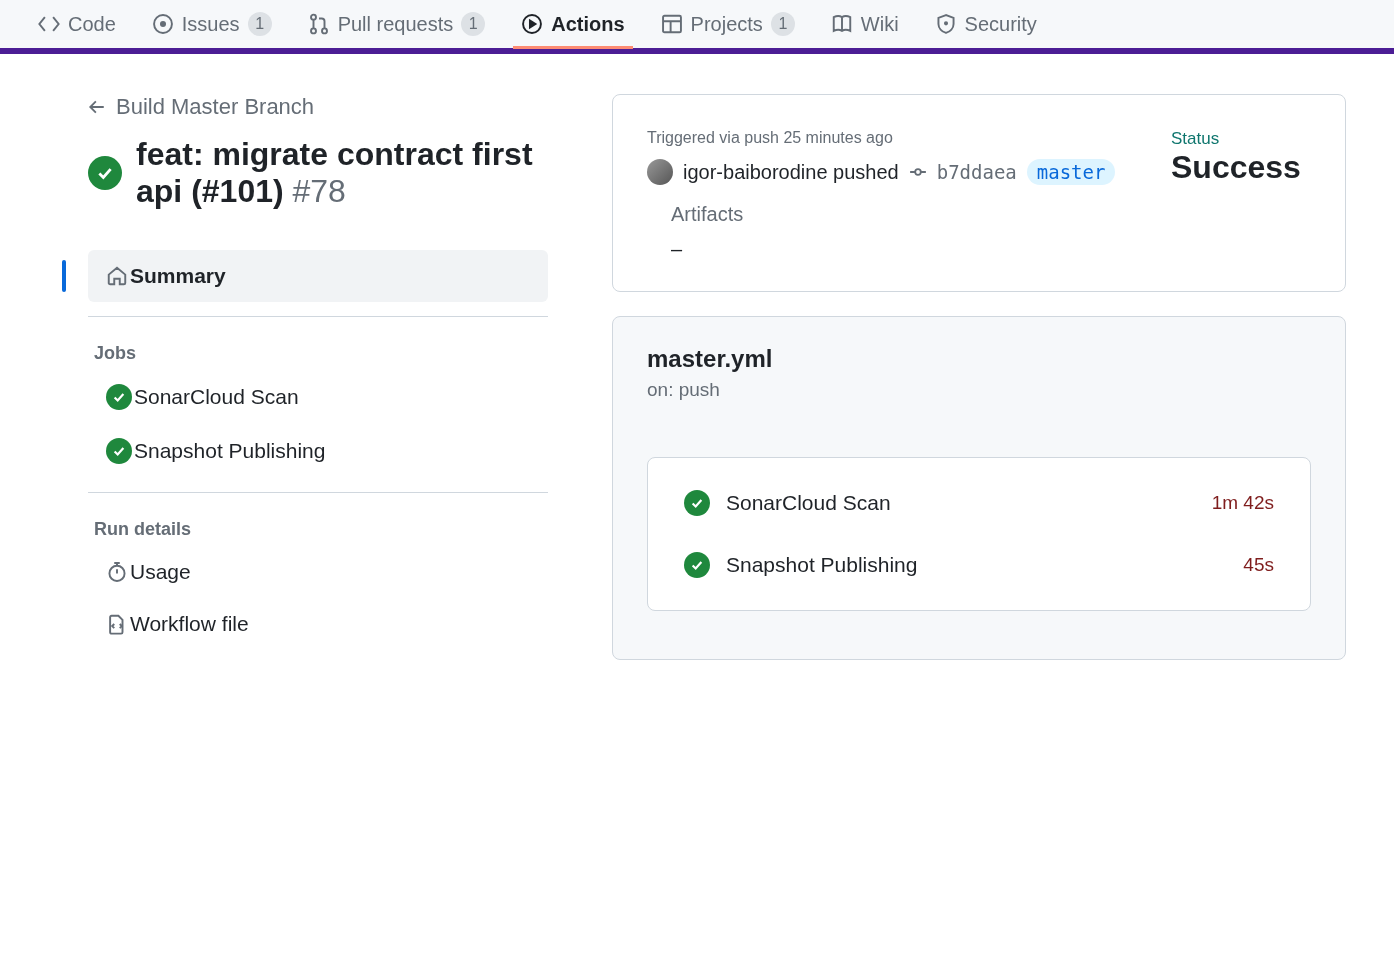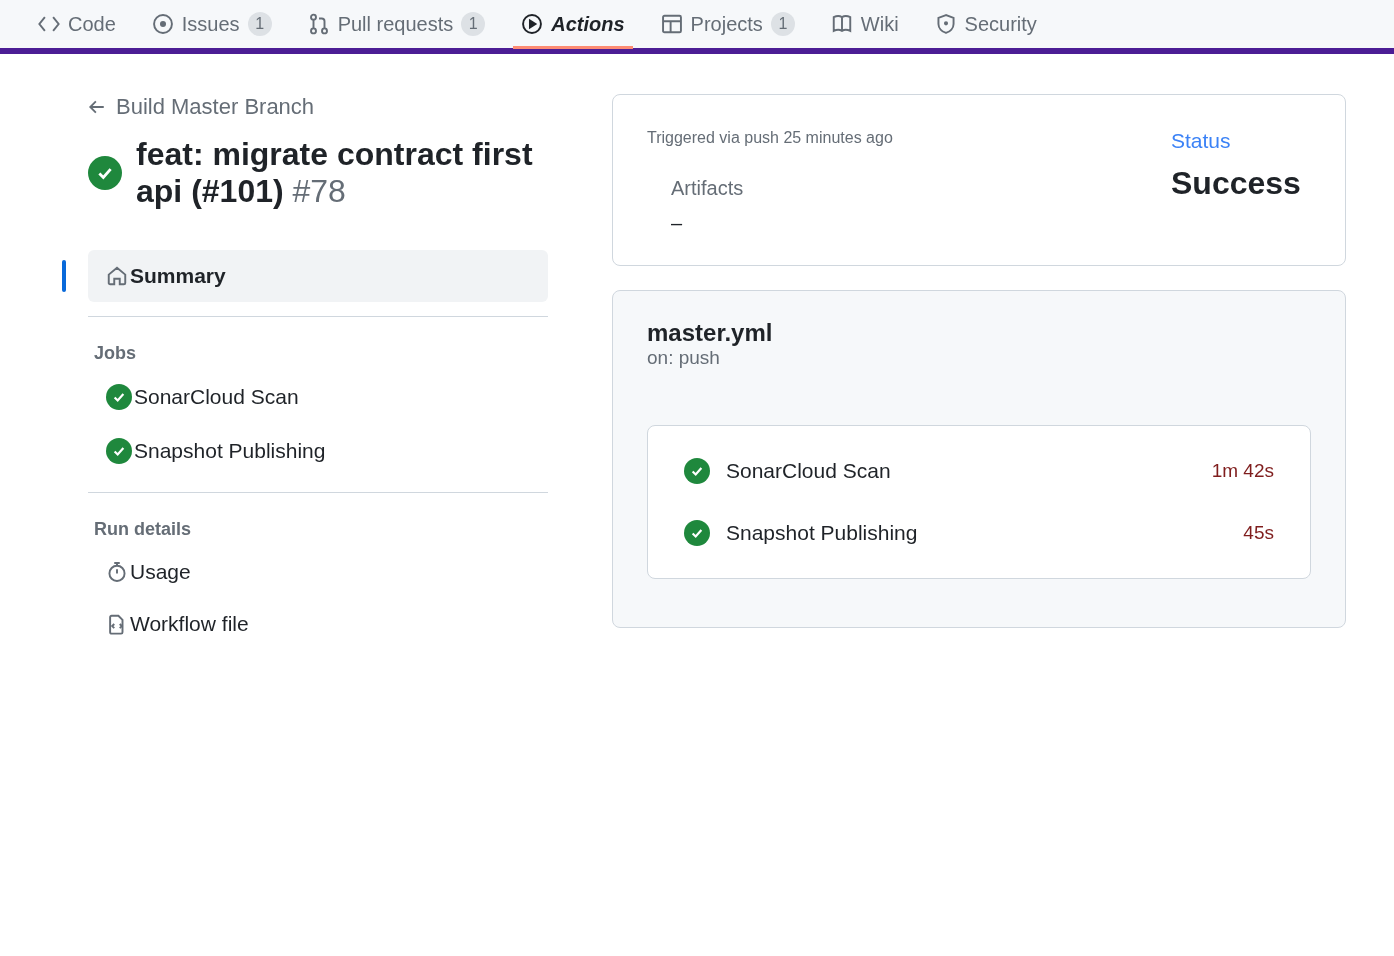--- a/index.html
+++ b/index.html
@@ -26,21 +26,20 @@
       padding: 12px 14px;
       gap: 8px;
       color: #656d76;
       cursor: pointer;
       font-size: 20px;
       position: relative;
     }
     .repo-nav-item.selected {
       font-weight: 600;
       color: #1f2328;
-      font-style: italic;
     }
     .repo-nav-item.selected::after {
       content: "";
       position: absolute;
       bottom: -1px;
       left: 6px;
       right: 6px;
       height: 3px;
       background: #fd8c73;
     }
@@ -183,32 +182,32 @@
     }
     .branch-label {
       font-family: ui-monospace, SFMono-Regular, Menlo, monospace;
       background: #ddf4ff;
       color: #0969da;
       padding: 2px 10px;
       border-radius: 2em;
       font-size: 19px;
     }
     .status-right { text-align: left; }
-    .status-right .lbl { color:#3b82f6; font-size:21px; margin-bottom:12px; }
+    .status-right .lbl { color:#0f766e; font-size:17px; margin-bottom:0; }
     .status-right .val { font-size:32px; font-weight:700; }
     .arti-block { padding: 18px 0 0 24px; }
     .arti-block .lbl { color:#656d76; font-size:20px; margin-bottom:12px; }
     .arti-block .val { font-size:20px; font-weight:500; }
     .workflow-panel {
       border: 1px solid #d0d7de;
       border-radius: 8px;
       background: #f6f8fa;
       padding: 28px 34px 48px;
     }
-    .workflow-panel h2 { font-size: 24px; }
+    .workflow-panel h2 { font-size: 24px; margin-bottom: 6px; }
     .workflow-panel .on-line { color:#656d76; font-size:19px; margin-bottom: 56px; }
     .job-card {
       background: #fff;
       border: 1px solid #d0d7de;
       border-radius: 8px;
       padding: 14px 28px;
     }
     .job-row {
       display: flex;
       align-items: center;
@@ -344,20 +343,32 @@
   </div>
 </div>
 
 <div class="right-col">
 
   <div class="panel">
     <div class="panel-inner">
       <div class="panel-col">
         <div class="meta-line">
           <span>Triggered via push </span><span>25 minutes ago</span>
+        </div>
+        <div class="push-line">
+          <span class="avatar"></span>
+          <span>
+            <span>igor-baiborodine</span><span> pushed</span>
+          </span>
+          <svg width="18" height="18" viewBox="0 0 16 16" fill="none" stroke="#656d76" stroke-width="1.6">
+                <circle cx="8" cy="8" r="2.5"></circle>
+                <path d="M1 8h4.5M10.5 8H15"></path>
+              </svg>
+          <span class="commit-sha">b7ddaea</span>
+          <span class="branch-label">master</span>
         </div>
         <div class="arti-block">
           <div class="lbl">Artifacts</div>
           <div class="val">–</div>
         </div>
       </div>
       <div class="status-right" style="flex:0 0 140px;">
         <div class="lbl">Status</div>
         <div class="val">Success</div>
       </div>

